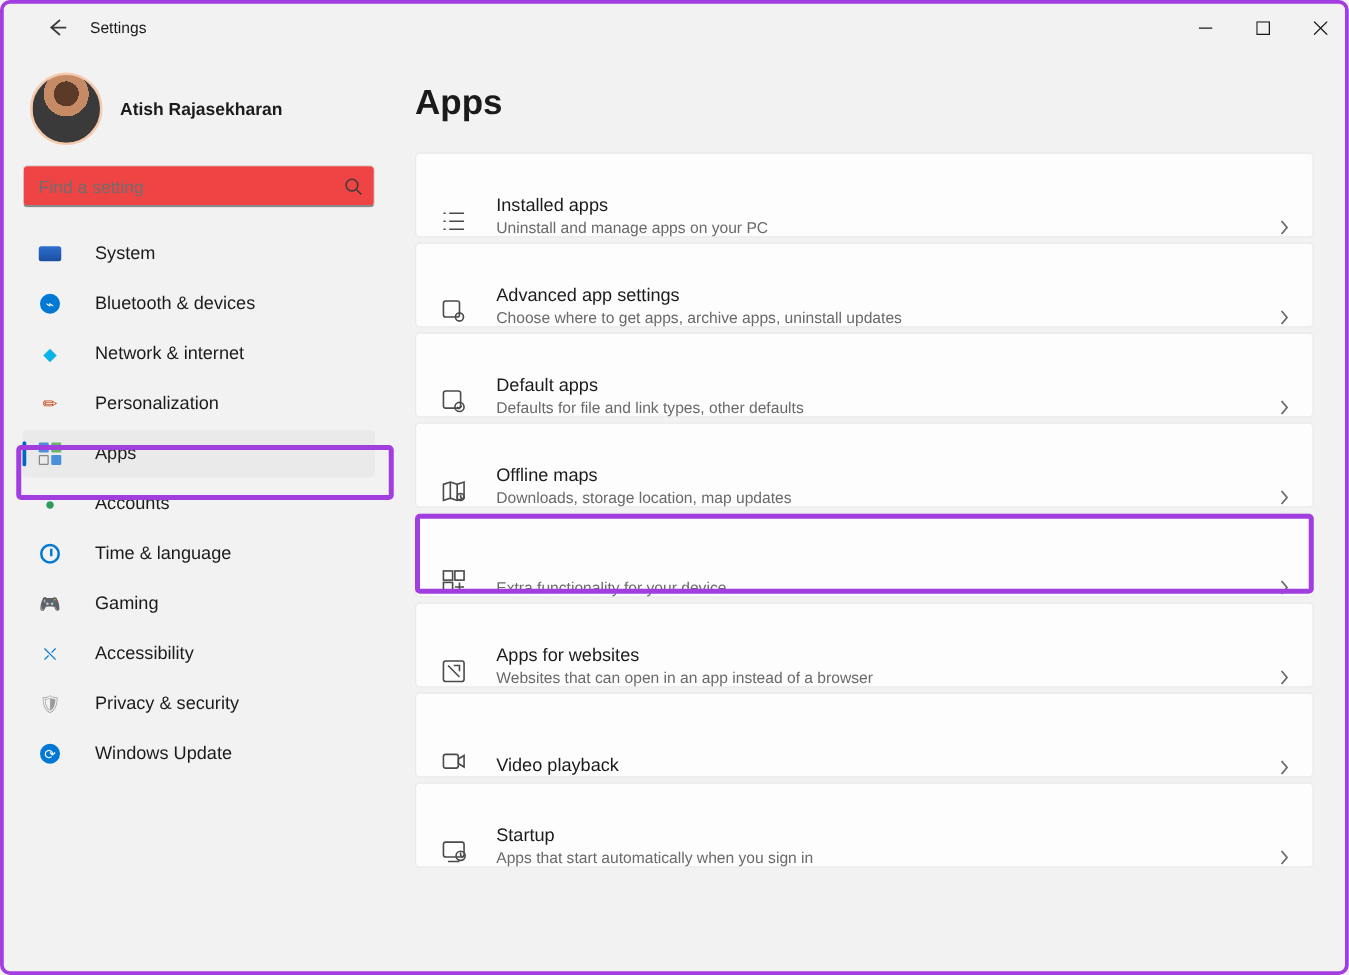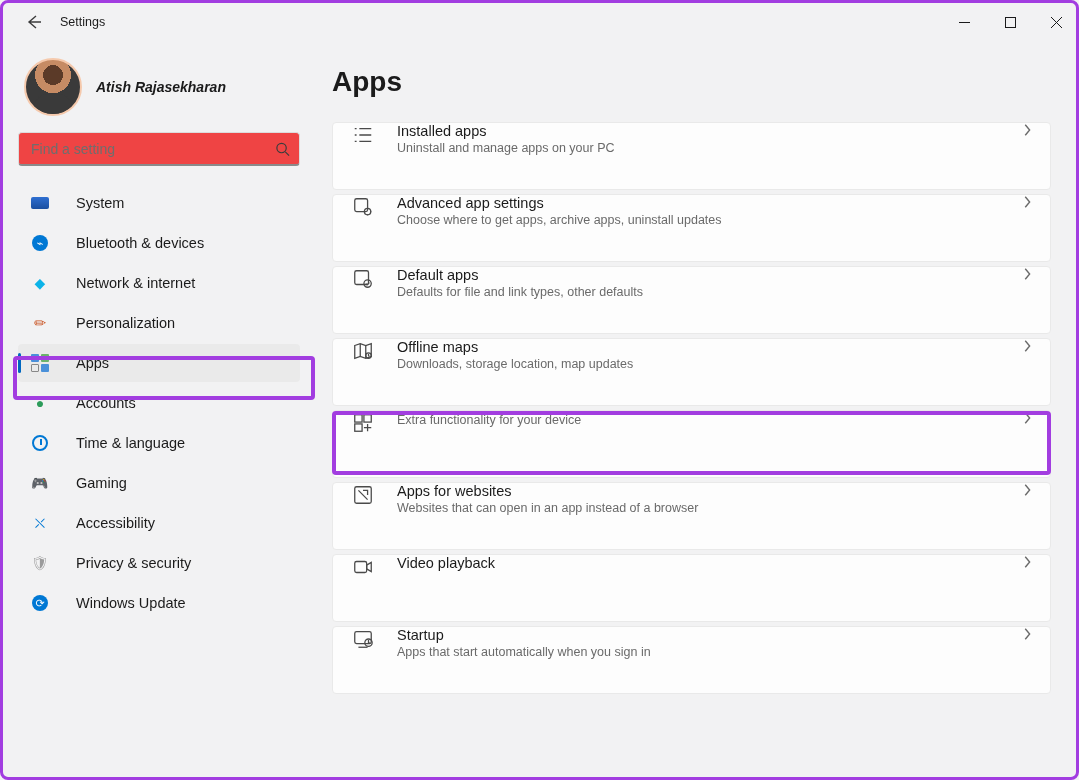--- a/index.html
+++ b/index.html
@@ -16,21 +16,21 @@
     inset: 0;
     border: 3px solid #a23de0;
     border-radius: 8px;
     pointer-events: none;
   }
   
   .titlebar {
     display: flex;
     align-items: center;
     height: 44px;
-    padding-left: 24px;
+    padding-left: 36px;
   }
   .titlebar .back {
     width: 20px; height: 20px;
     display: flex; align-items: center; justify-content: center;
     color: #3c3c3c;
     cursor: default;
   }
   .titlebar .app-title {
     margin-left: 16px;
     font-size: 12.5px;
@@ -80,21 +80,21 @@
     overflow: hidden;
     position: relative;
   }
   .avatar::after{
     content:"";
     position:absolute;
     left:8px; right:8px; bottom:-6px; height:26px;
     background:#3a3a3a;
     border-radius:14px 14px 0 0;
   }
-  .user-meta { margin-left: 14px; font-style: italic; }
+  .user-meta { margin-left: 14px; }
   .user-name { font-size: 14px; font-weight: 600; color:#1b1b1b; }
   .user-sub { font-size: 12px; color: #838383; filter: blur(2.5px); }
   
   .search {
     position: relative;
     margin-top: 6px;
     margin-bottom: 18px;
   }
   .search input {
     width: 100%;
@@ -158,21 +158,21 @@
   .page-heading {
     font-size: 28px;
     font-weight: 600;
     margin-top: 22px;
     margin-bottom: 24px;
   }
   
   .cards { display: flex; flex-direction: column; gap: 4px; }
   .card {
     display: flex;
-    align-items: flex-start;
+    align-items: flex-end;
     min-height: 68px;
     background: #fdfdfd;
     border: 1px solid #e9e9e9;
     border-radius: 4px;
     padding: 0 18px;
     cursor: default;
   }
   .card .card-icon {
     width: 24px; height: 24px;
     display: flex; align-items: center; justify-content: center;

